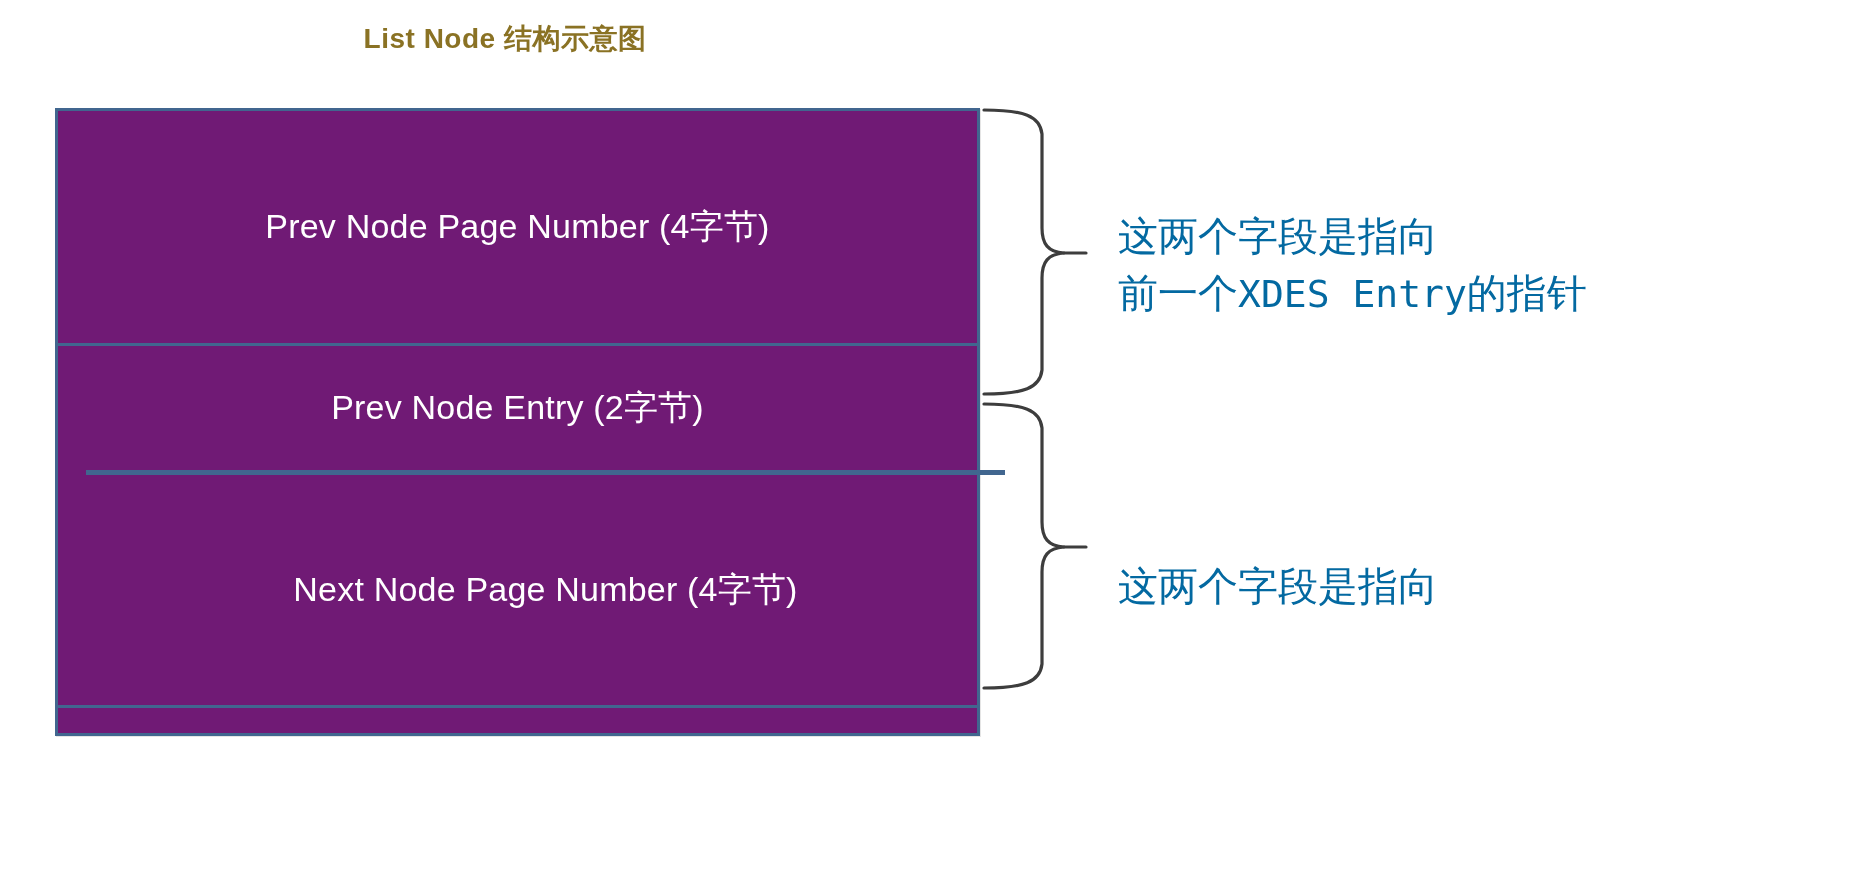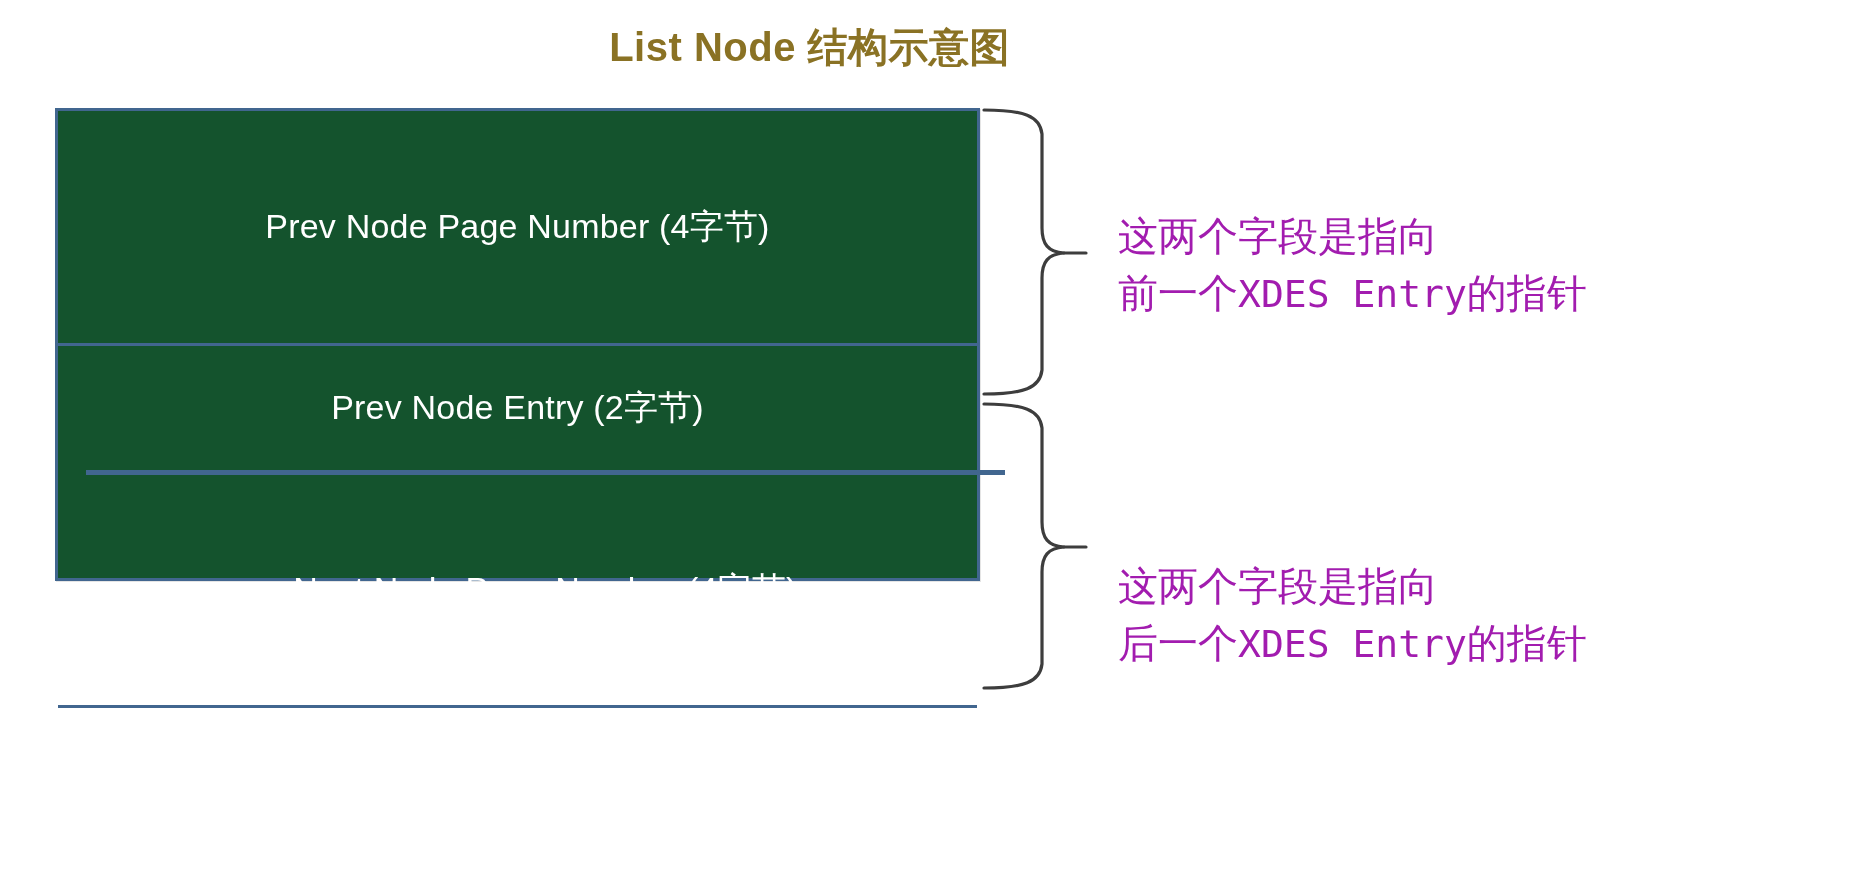--- a/index.html
+++ b/index.html
@@ -21,37 +21,37 @@
     height: 874px;
     background: #ffffff;
   }
 
   
   .diagram-title {
     position: absolute;
     left: 0;
     top: 20px;
     width: 1010px;
-    text-align: right;
-    font-size: 40px;
+    text-align: center;
+    font-size: 28px;
     font-weight: bold;
     color: #8a7224;
     letter-spacing: 0.5px;
     white-space: nowrap;
     font-family: "Liberation Sans", sans-serif;
   }
 
   
   .node-box {
     position: absolute;
     left: 55px;
     top: 108px;
     width: 925px;
-    height: 473px;
-    background: #14532d;
+    height: 628px;
+    background: #701a75;
     border: 3px solid #41668f;
     box-sizing: border-box;
     box-shadow: 1px 1px 0 rgba(0,0,0,0.10);
   }
 
   .node-field {
     position: absolute;
     left: 0;
     width: 100%;
     box-sizing: border-box;
@@ -74,21 +74,21 @@
   
   .brace {
     position: absolute;
     pointer-events: none;
   }
   .brace svg { display: block; }
 
   
   .annotation {
     position: absolute;
-    color: #a21caf;
+    color: #0369a1;
     font-size: 40px;
     line-height: 1.42;
     font-family: "DejaVu Serif", serif;
     white-space: nowrap;
   }
   .annotation .ann-line { display: block; }
   .annotation .mono {
     font-family: "DejaVu Sans Mono", monospace;
     font-size: 38px;
     text-align: center;
@@ -140,16 +140,15 @@
     </svg>
   </div>
 
   <div class="annotation ann-prev">
     <span class="ann-line">这两个字段是指向</span>
     <span class="ann-line"><span>前一个</span><span class="mono">XDES Entry</span><span>的指针</span></span>
   </div>
 
   <div class="annotation ann-next">
     <span class="ann-line">这两个字段是指向</span>
-    <span class="ann-line"><span>后一个</span><span class="mono">XDES Entry</span><span>的指针</span></span>
   </div>
 
 </div>
 
 </body></html>

